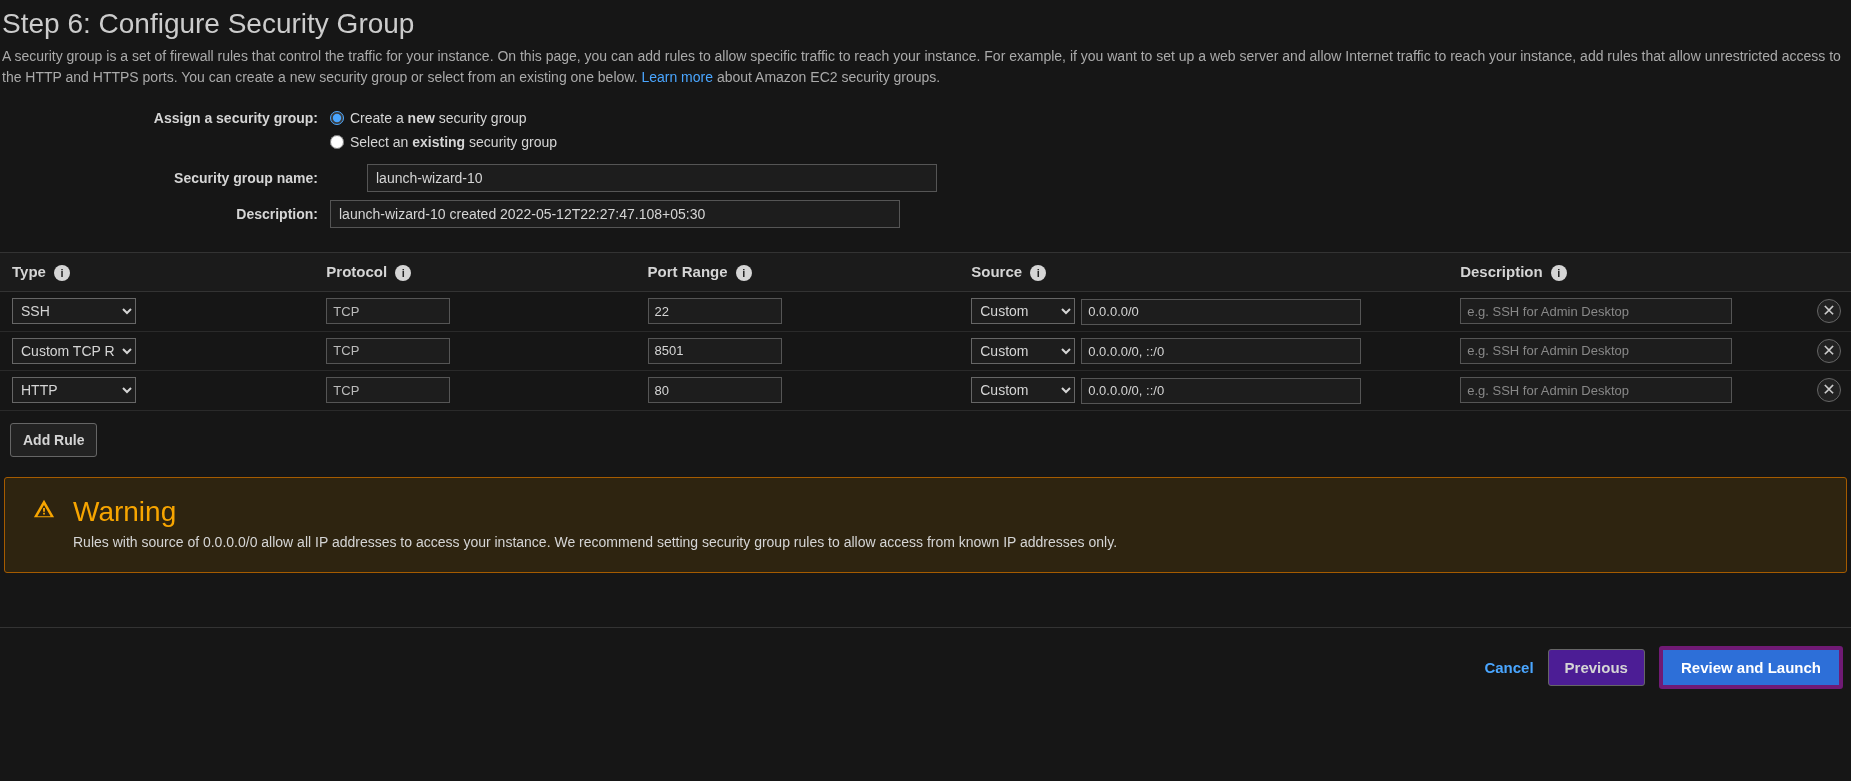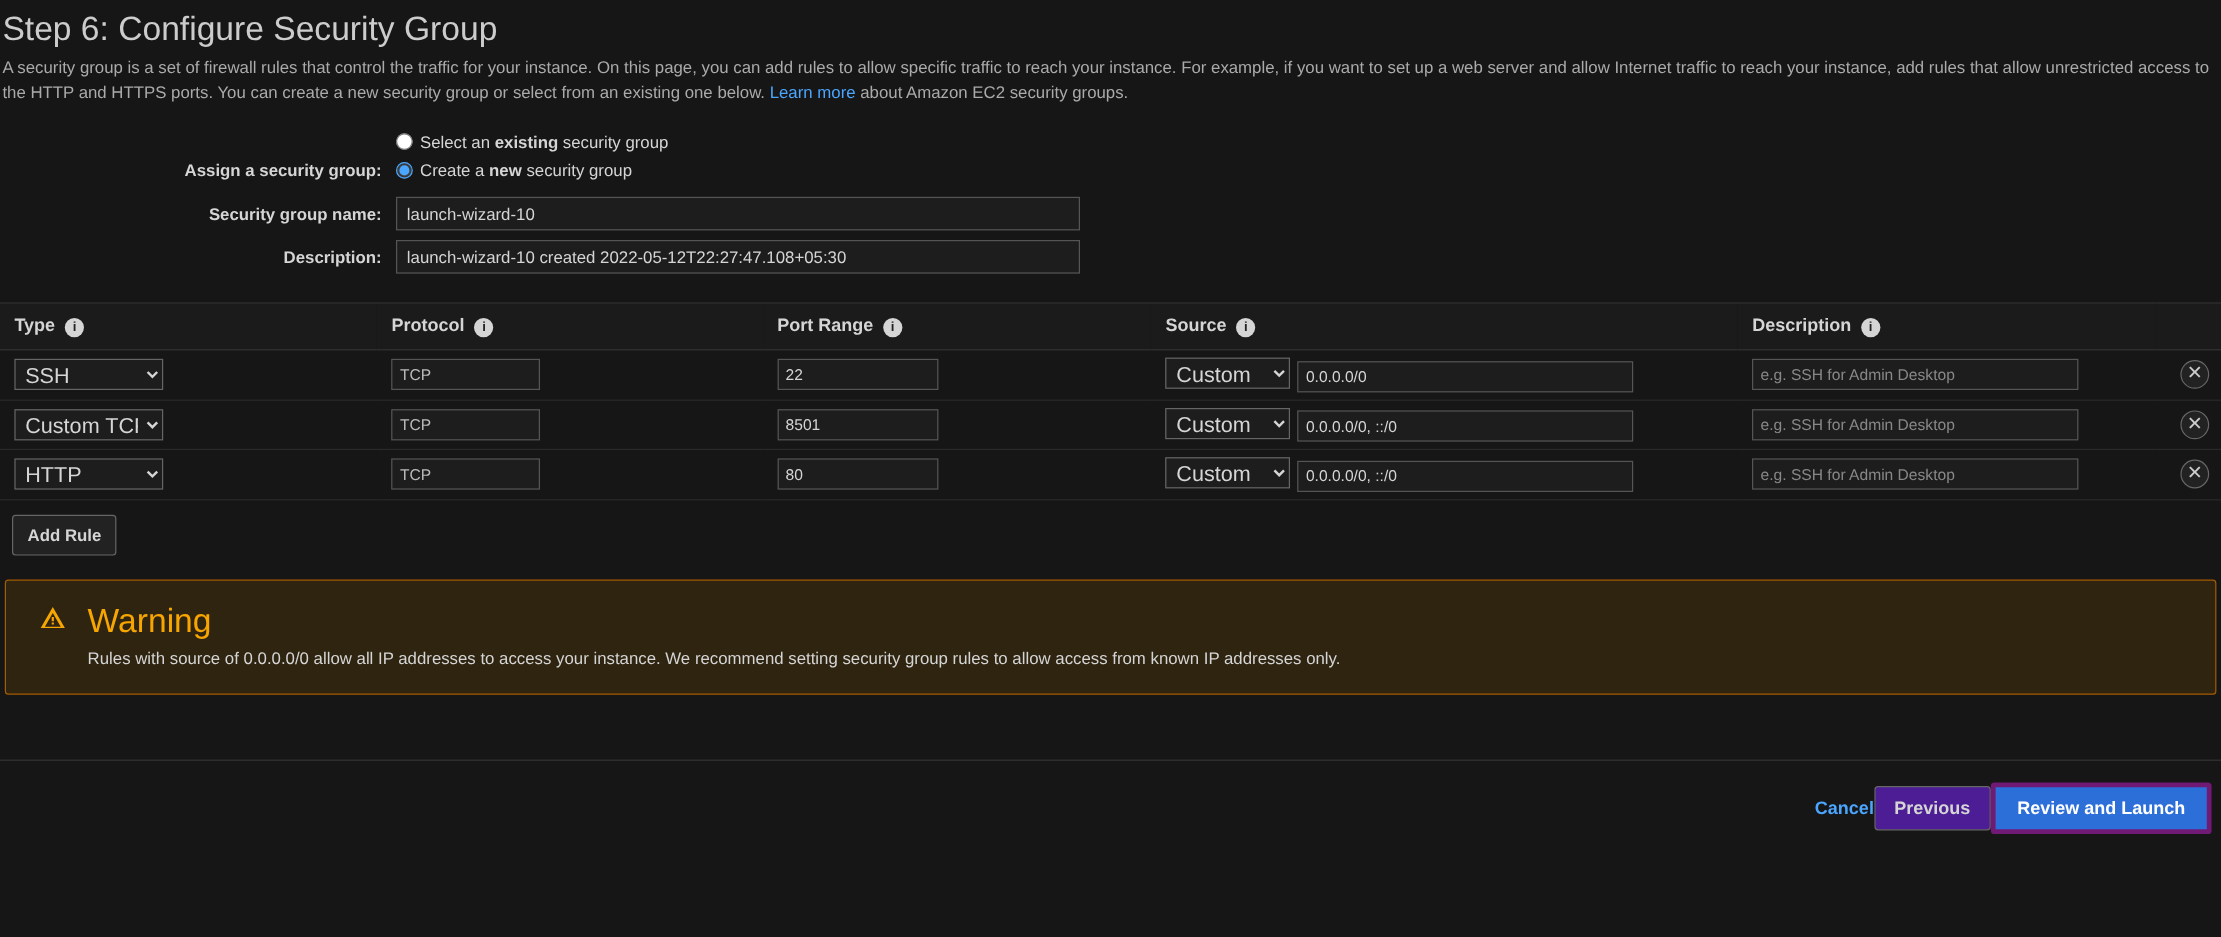--- a/index.html
+++ b/index.html
@@ -91,21 +91,21 @@
     font-style: normal;
     margin-left: 4px;
     cursor: pointer;
   }
   .sel {
     background: #1d1d1d;
     border: 1px solid #666;
     color: #d5d5d5;
     height: 26px;
     padding: 2px 4px;
-    font-size: 18px;
+    font-size: 14px;
   }
   .sel.type   { width: 124px; }
   .sel.source { width: 104px; }
   .cell-input {
     background: #1d1d1d;
     border: 1px solid #555;
     color: #d5d5d5;
     height: 26px;
     padding: 2px 6px;
     font-size: 13px;
@@ -156,20 +156,21 @@
   .warn-title { color: #f7a500; font-size: 28px; margin-bottom: 6px; }
   .warn-text  { color: #d5d5d5; font-size: 14px; }
 
   .footer-bar {
     margin-top: 54px;
     border-top: 1px solid #333;
     padding: 18px 8px 18px 0;
     display: flex;
     justify-content: flex-end;
     align-items: center;
+    gap: 14px;
   }
   .link-btn {
     color: #4aa6ff;
     background: none;
     border: none;
     font-size: 15px;
     font-weight: 700;
     cursor: pointer;
   }
   .ghost-btn {
@@ -209,40 +210,40 @@
 
 <p class="page-desc">
   <span>A security group is a set of firewall rules that control the traffic for your instance. On this page, you can add rules to allow specific traffic to reach your instance. For example, if you want to set up a web server and allow Internet traffic to reach your instance, add rules that allow unrestricted access to the HTTP and HTTPS ports. You can create a new security group or select from an existing one below. </span>
   <a href="#">Learn more</a>
   <span> about Amazon EC2 security groups.</span>
 </p>
 
 <div class="form-region">
 
   <div class="form-row">
+    <div class="form-label">Assign a security group:</div>
+    <label class="radio-group">
+      <input type="radio" name="sg-assign" checked="" style="">
+      <span class="radio-label">
+        <span>Create a </span><b>new</b><span> security group</span>
+      </span>
+    </label>
+  </div>
+
+  <div class="form-row">
     <div class="form-label"></div>
     <label class="radio-group">
       <input type="radio" name="sg-assign" style="">
       <span class="radio-label">
         <span>Select an </span><b>existing</b><span> security group</span>
       </span>
     </label>
   </div>
 
-  <div class="form-row">
-    <div class="form-label">Assign a security group:</div>
-    <label class="radio-group">
-      <input type="radio" name="sg-assign" checked="" style="">
-      <span class="radio-label">
-        <span>Create a </span><b>new</b><span> security group</span>
-      </span>
-    </label>
-  </div>
-
-  <div class="form-row" style="margin-top:6px;">
+  <div class="form-row" style="margin-top:6px;gap:37px;">
     <div class="form-label">Security group name:</div>
     <input class="text-input" type="text" value="launch-wizard-10" style="">
   </div>
 
   <div class="form-row">
     <div class="form-label">Description:</div>
     <input class="text-input" type="text" value="launch-wizard-10 created 2022-05-12T22:27:47.108+05:30" style="">
   </div>
 
 </div>

